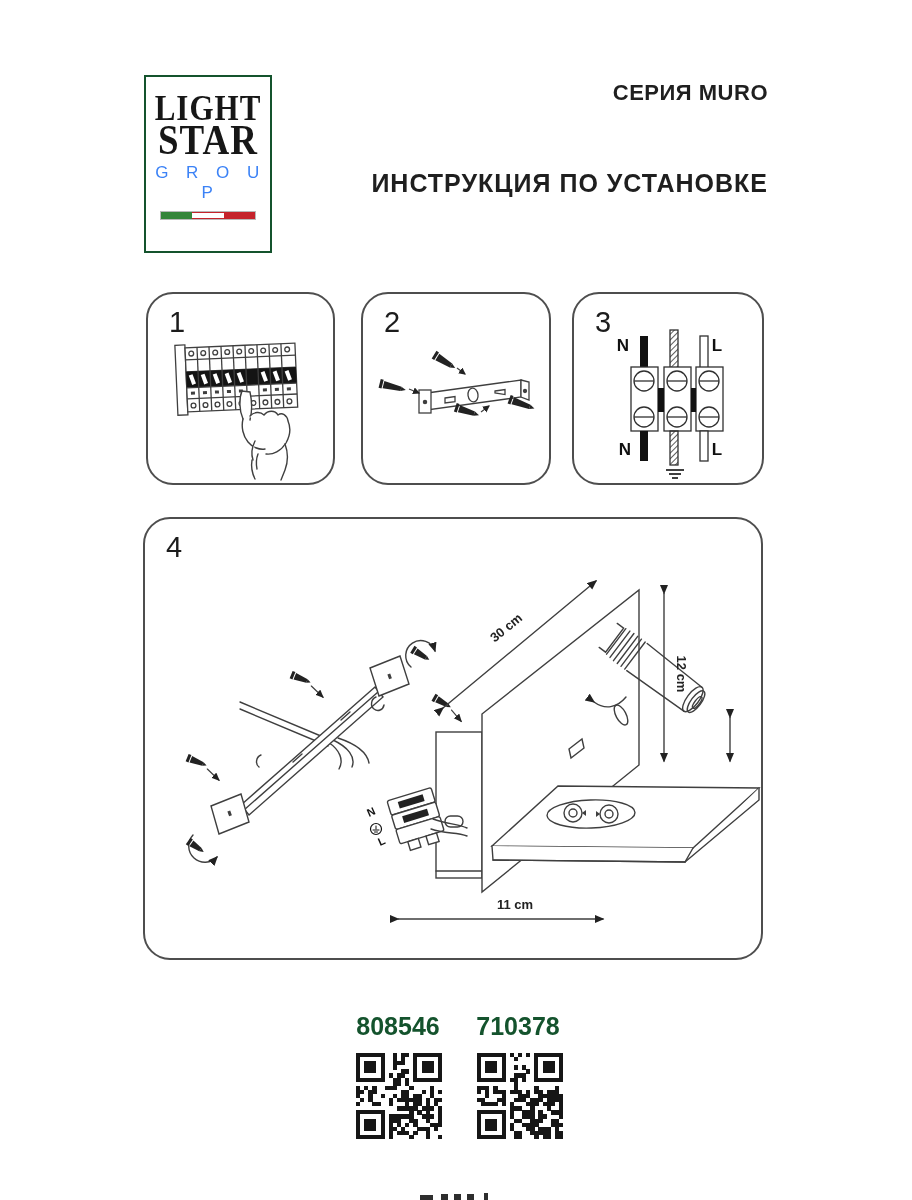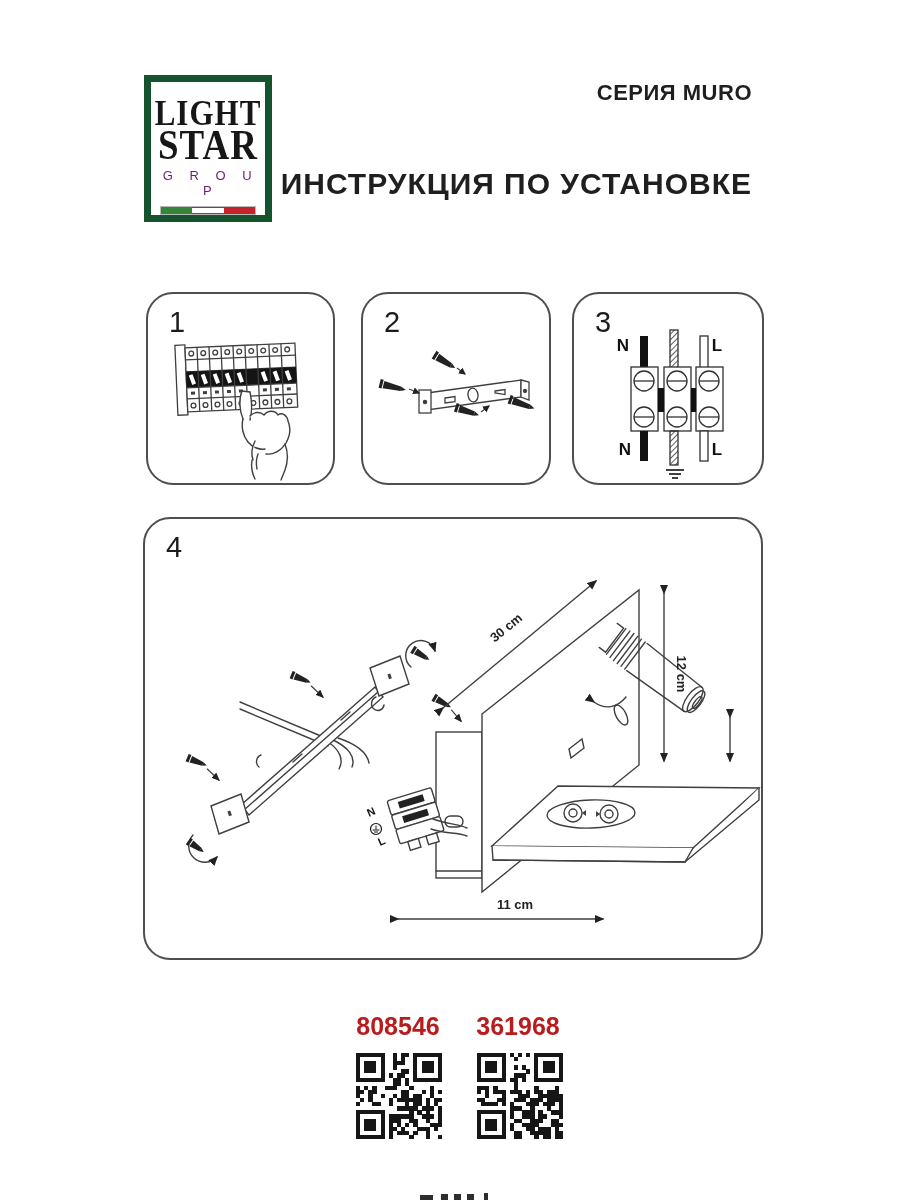--- a/index.html
+++ b/index.html
@@ -1,42 +1,42 @@
 <!DOCTYPE html>
 <html><head>
 <meta charset="utf-8">
 <style>
   html,body{margin:0;padding:0;background:#fff;}
   body{width:912px;height:1200px;position:relative;overflow:hidden;
        font-family:"Liberation Sans",sans-serif;color:#222;}
   
-  .logo-box{position:absolute;left:144px;top:75px;width:128px;height:147px;
-    border:7px solid #14532d;box-sizing:border-box;text-align:center;background:#fff;}
+  .logo-box{position:absolute;left:144px;top:75px;width:128px;height:178px;
+    border:2px solid #14532d;box-sizing:border-box;text-align:center;background:#fff;}
   .logo-light{font-family:"Liberation Serif",serif;font-weight:bold;font-size:31px;
     letter-spacing:1px;line-height:30px;margin-top:16px;transform:scaleY(1.15);color:#171717;}
   .logo-star{font-family:"Liberation Serif",serif;font-weight:bold;font-size:37px;
     letter-spacing:1px;line-height:34px;transform:scaleY(1.15);color:#171717;}
-  .logo-group{font-size:13px;letter-spacing:6.5px;margin-top:6px;margin-left:5px;color:#701a75;}
+  .logo-group{font-size:17px;letter-spacing:6.5px;margin-top:6px;margin-left:5px;color:#3b82f6;}
   .flag{width:96px;height:9px;margin:8px auto 0;display:flex;border:1px solid #b9b9b9;box-sizing:border-box;}
   .flag>div{flex:1;}
   
-  .hdr{position:absolute;right:160px;text-align:right;font-weight:bold;color:#1f1f1f;}
+  .hdr{position:absolute;right:144px;text-align:right;font-weight:bold;color:#1f1f1f;}
   .hdr-top{top:78px;font-size:22px;line-height:29px;letter-spacing:0.5px;}
-  .hdr-instr{top:168px;font-size:30px;line-height:31px;letter-spacing:1px;}
+  .hdr-instr{top:168px;font-size:25px;line-height:31px;letter-spacing:1px;}
   
   .panel{position:absolute;border:2px solid #4e4e4e;border-radius:27px;background:#fff;box-sizing:border-box;}
   .p1{left:146px;top:292px;width:189px;height:193px;}
   .p2{left:361px;top:292px;width:190px;height:193px;}
   .p3{left:572px;top:292px;width:192px;height:193px;}
   .p4{left:143px;top:517px;width:620px;height:443px;}
   .pnum{position:absolute;top:12px;left:21px;font-size:29px;color:#1c1c1c;}
   .panel svg{position:absolute;left:0;top:0;}
   
   .qr-label{position:absolute;width:120px;text-align:center;top:1012px;
-    font-size:25px;font-weight:bold;color:#b91c1c;}
+    font-size:25px;font-weight:bold;color:#14532d;}
   .ql1{left:338px;} .ql2{left:458px;}
   .qr{position:absolute;top:1053px;width:86px;height:86px;}
   .q1{left:356px;} .q2{left:477px;}
   
   .clip-txt{position:absolute;top:1191px;left:420px;width:90px;height:9px;overflow:hidden;}
   .clip-txt span{position:absolute;background:#2e2e2e;bottom:0;}
 </style>
 </head>
 <body>
 
@@ -402,21 +402,21 @@
       </g>
       <g>
         <line x1="253" y1="400" x2="458" y2="400" marker-start="url(#ah4)" marker-end="url(#ah4)"></line>
         <text x="370" y="390" text-anchor="middle" font-family="Liberation Sans,sans-serif" font-size="13" font-weight="bold" fill="#222" stroke="none">11 cm</text>
       </g>
     </g>
   </svg>
 </div>
 
 <div class="qr-label ql1">808546</div>
-<div class="qr-label ql2">361968</div>
+<div class="qr-label ql2">710378</div>
 <div class="qr q1"><svg width="86" height="86" viewBox="0 0 21 21" shape-rendering="crispEdges">
       <rect x="0" y="0" width="7" height="7" fill="#161616"></rect>
       <rect x="1" y="1" width="5" height="5" fill="#fff"></rect>
       <rect x="2" y="2" width="3" height="3" fill="#161616"></rect>
       <rect x="14" y="0" width="7" height="7" fill="#161616"></rect>
       <rect x="15" y="1" width="5" height="5" fill="#fff"></rect>
       <rect x="16" y="2" width="3" height="3" fill="#161616"></rect>
       <rect x="0" y="14" width="7" height="7" fill="#161616"></rect>
       <rect x="1" y="15" width="5" height="5" fill="#fff"></rect>
       <rect x="2" y="16" width="3" height="3" fill="#161616"></rect>

